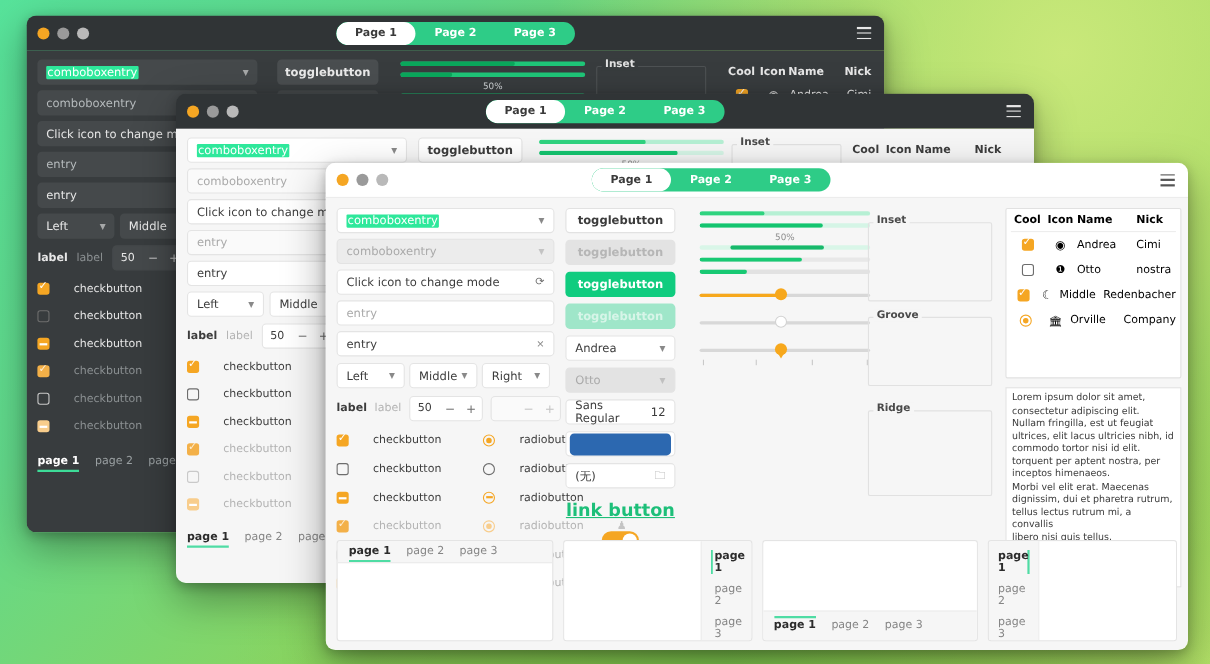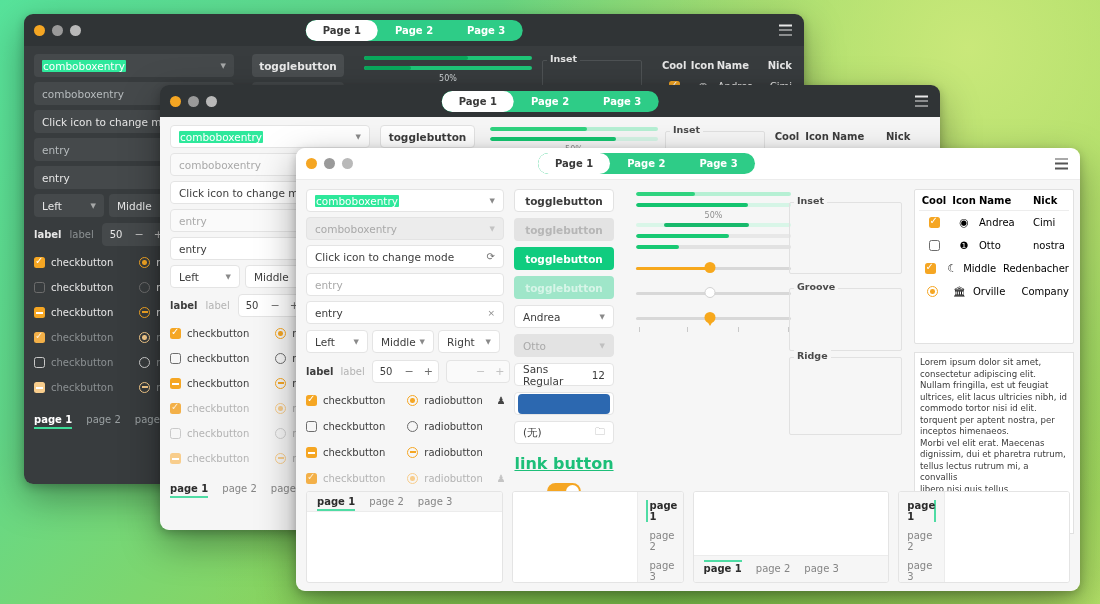--- a/index.html
+++ b/index.html
@@ -98,21 +98,21 @@
   .rad.mix { border-color: #f5a623; }
   .rad.mix::after { content: ""; position: absolute; left: 1.5px; top: 3.3px;
                     width: 6.5px; height: 1.8px; background: #f5a623; }
   .rad.onD { border-color: #f8cd8c; }
   .rad.onD::after { content: ""; position: absolute; left: 2.2px; top: 2.2px;
                     width: 4.6px; height: 4.6px; border-radius: 50%; background: #f8cd8c; }
   .rad.offD { border-color: #cfcfcf; }
   .rad.mixD { border-color: #f8cd8c; }
   .rad.mixD::after { content: ""; position: absolute; left: 1.5px; top: 3.3px;
                      width: 6.5px; height: 1.8px; background: #f8cd8c; }
-  .cbrow { display: flex; align-items: center; gap: 6px; font-size: 10px; height: 17px; }
+  .cbrow { display: flex; align-items: center; gap: 22px; font-size: 10px; height: 17px; }
 
   .pbar { height: 4px; border-radius: 2px; position: relative; overflow: hidden; }
   .pbar > i { position: absolute; left: 0; top: 0; bottom: 0; display: block; border-radius: 2px; }
 
   .slider { position: relative; height: 14px; }
   .slider .trk { position: absolute; left: 0; right: 0; top: 6px; height: 3px;
                  border-radius: 2px; background: #d8d8d8; }
   .slider .fill { position: absolute; left: 0; top: 6px; height: 3px; border-radius: 2px; }
   .slider .knob { position: absolute; top: 1px; width: 11px; height: 11px;
                   border-radius: 50%; transform: translateX(-50%); }
@@ -662,21 +662,21 @@
           <span style="position:absolute;left:66%;top:0;width:1px;height:5px;background:#c9c9c9;"></span>
           <span style="position:absolute;left:98%;top:0;width:1px;height:5px;background:#c9c9c9;"></span>
         </div>
 
       </div>
 
       <div style="position:absolute;left:493px;top:22px;width:113px;">
         <div class="frame" style="height:72px;margin-bottom:14px;">
           <span class="flab">Inset</span>
         </div>
-        <div class="frame" style="height:63px;margin-bottom:6px;">
+        <div class="frame" style="height:63px;margin-bottom:22px;">
           <span class="flab">Groove</span>
         </div>
         <div class="frame" style="height:78px;">
           <span class="flab">Ridge</span>
         </div>
       </div>
 
       <div style="position:absolute;left:618px;top:9px;width:160px;">
         <div style="background:#fff;border:1px solid #e1e1e1;border-radius:2px;padding:3px 4px;height:155px;">
           <div class="tbl">

